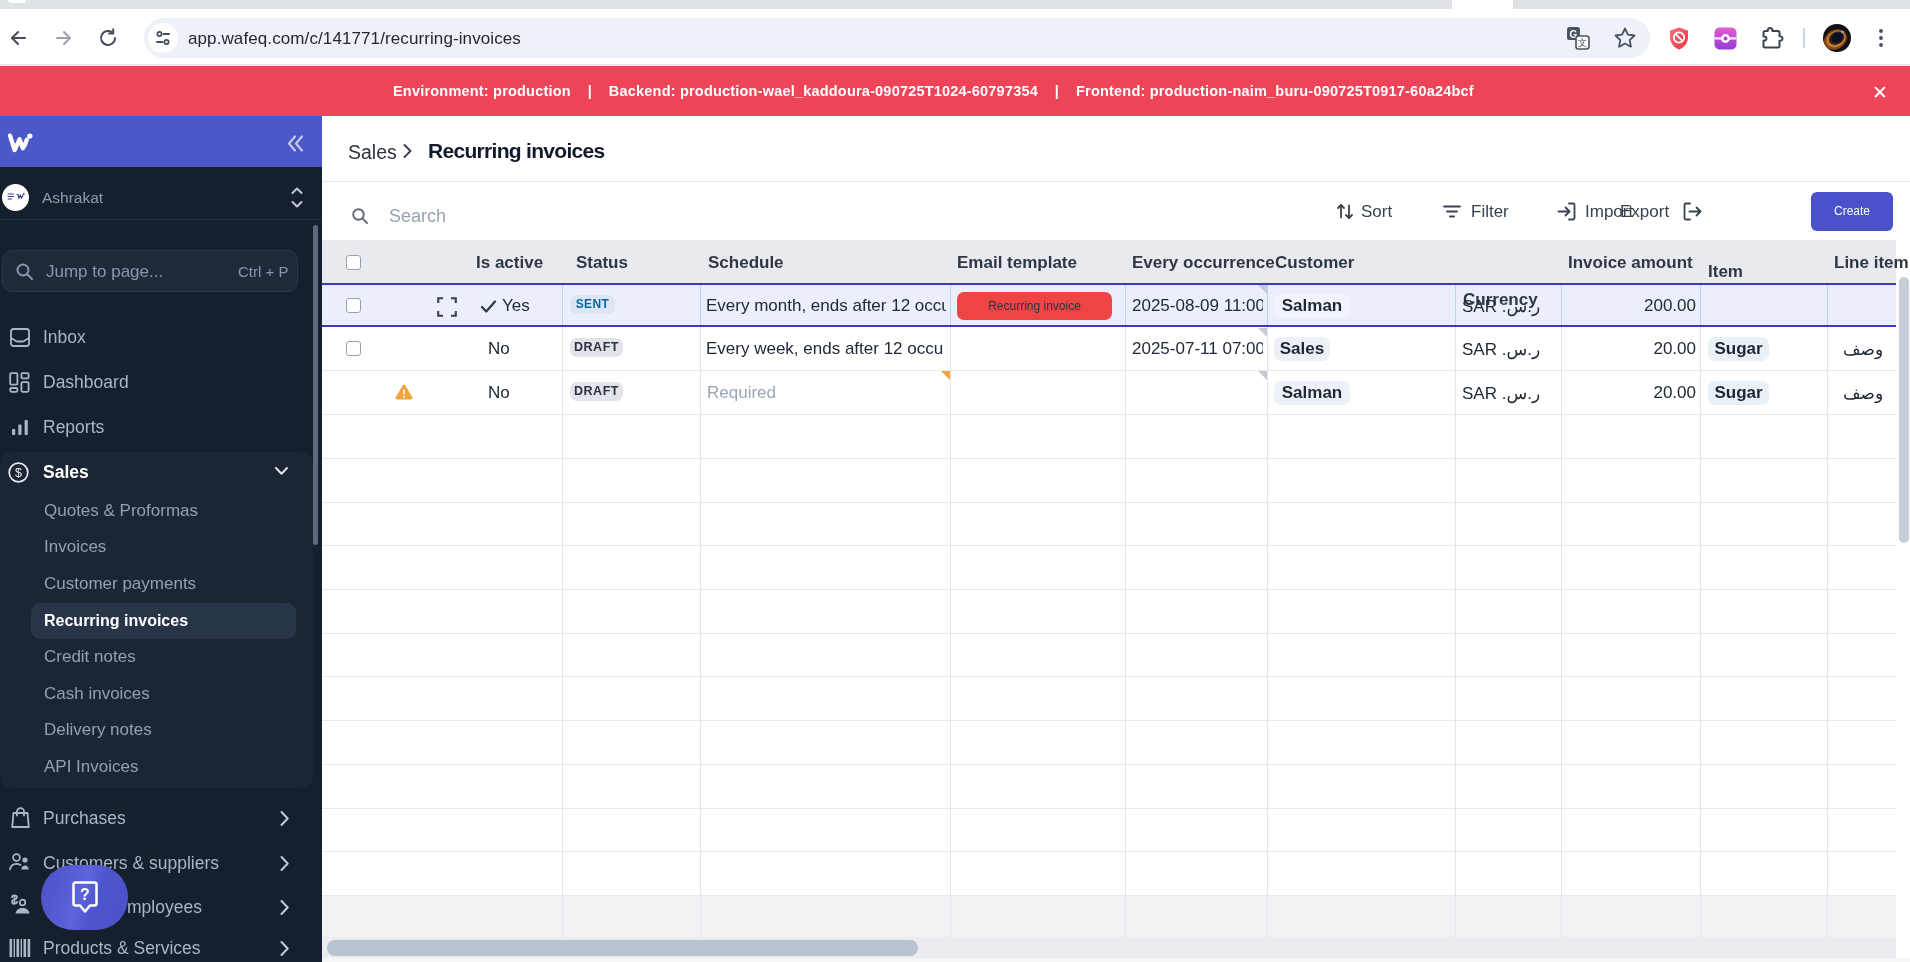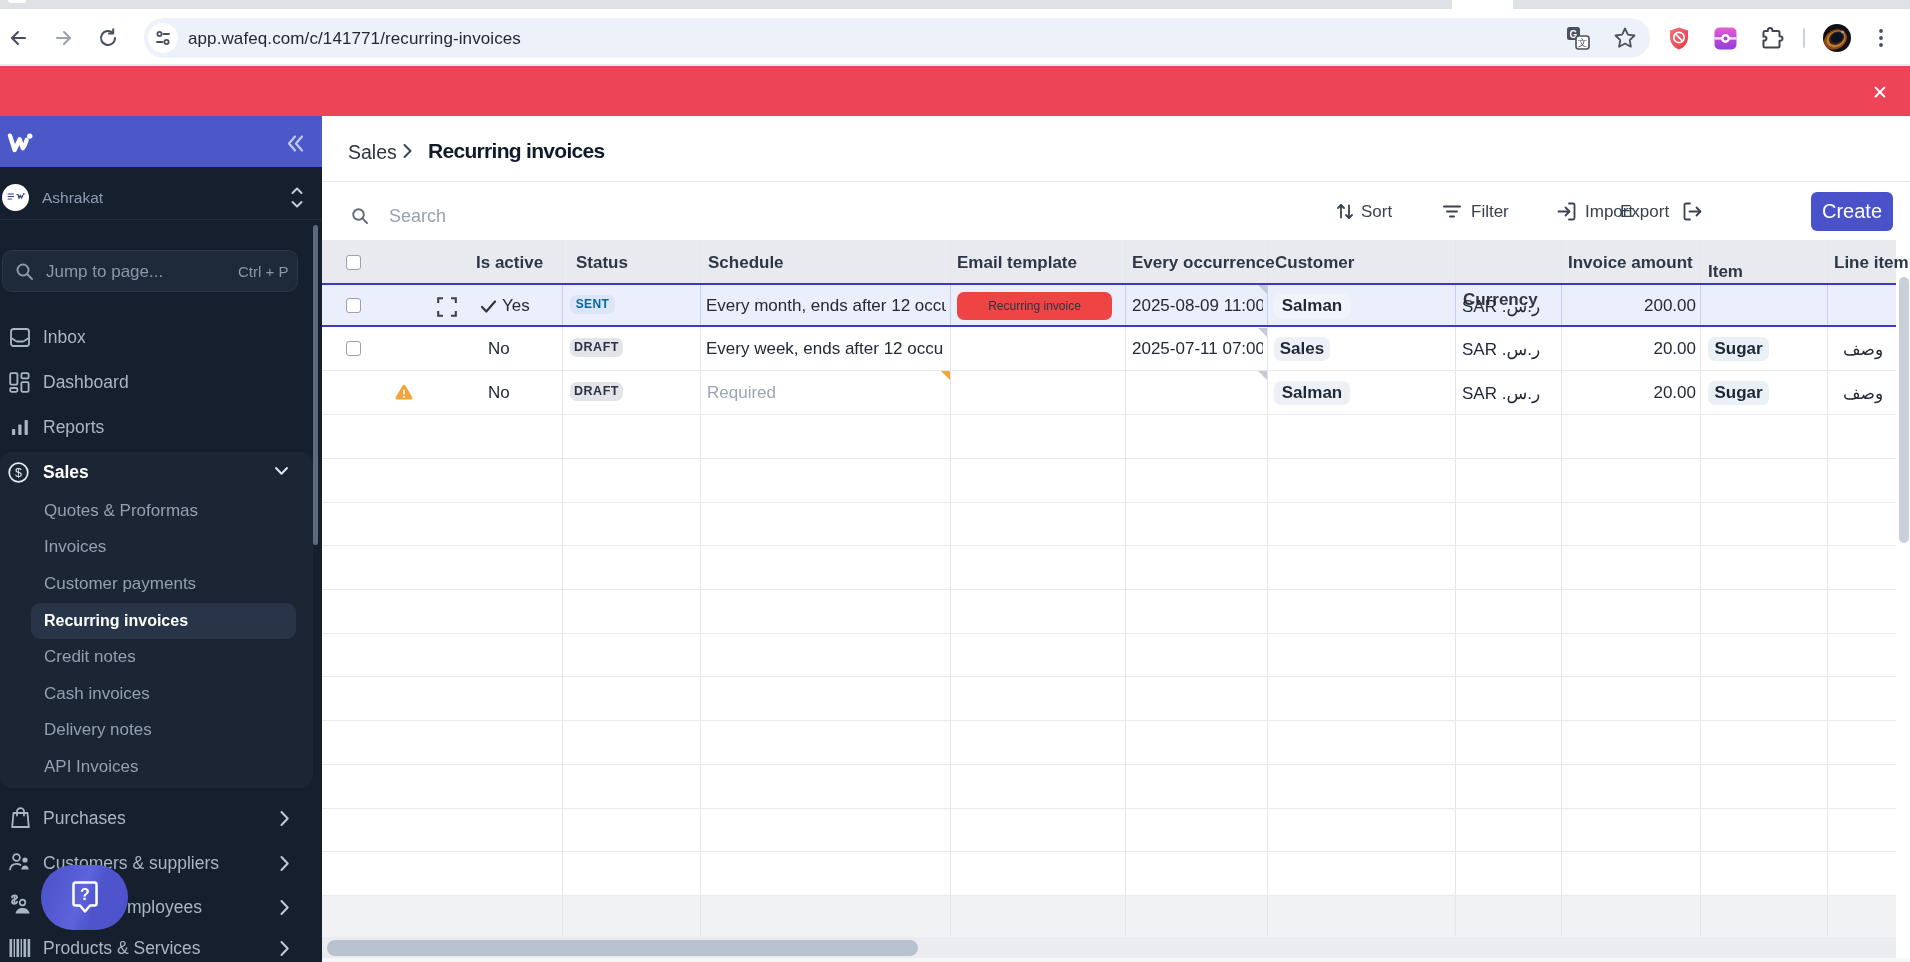--- a/index.html
+++ b/index.html
@@ -34,21 +34,21 @@
   #salespanel { left:0; top:452px; width:313px; height:336px; background:#1b2534; border-radius:12px; }
   #recpill { left:31px; top:603px; width:265px; height:36px; background:#283548; border-radius:9px; }
   #sbscroll { left:313px; top:225px; width:5px; height:320px; background:#5d6a7d; border-radius:3px; }
   
   #fab { left:41px; top:865px; width:87px; height:65px; border-radius:32px; background:linear-gradient(110deg,#4b51c6 0%,#555cd4 30%,#5e65db 46%,#4d54cc 62%,#4c52ca 100%); }
   #crumb1 { left:348px; top:141px; font-size:19.5px; color:#2b3342; }
   #crumb2 { left:428px; top:139px; font-size:21px; letter-spacing:-0.7px; font-weight:bold; color:#111a2b; }
   #crumbdiv { left:322px; top:181px; width:1588px; height:1px; background:#e7e9ec; }
   #searchtext { left:389px; top:206px; font-size:18px; color:#98a1b0; }
   .toolbtn { font-size:17px; color:#39424f; }
-  #createbtn { left:1811px; top:192px; width:82px; height:39px; background:#4a52cb; border-radius:6px; color:#fff; font-size:20px; text-align:center; line-height:39px; }
+  #createbtn { left:1811px; top:192px; width:82px; height:39px; background:#4a52cb; border-radius:6px; color:#fff; font-size:12px; text-align:center; line-height:39px; }
   
   #gridheader { left:322px; top:240px; width:1574px; height:43px; background:#e8eaef; }
   .hdr { position:absolute; top:253px; font-size:17px; font-weight:bold; color:#2e3745; white-space:nowrap; }
   .colline { position:absolute; top:240px; width:1px; height:697px; background:#e4e6ea; }
   .selcol { position:absolute; top:285px; width:1px; height:40px; background:#c3d2ee; }
   .rowline { position:absolute; left:322px; width:1574px; height:1px; background:#e7e9ed; }
   #selrow { left:322px; top:285px; width:1574px; height:41px; background:#ebeefb; }
   #selbordertop { left:322px; top:283px; width:1574px; height:2px; background:#3d39c0; }
   #selborderbot { left:322px; top:325px; width:1574px; height:2px; background:#3d39c0; }
   .cell { position:absolute; font-size:17px; color:#212a39; white-space:nowrap; }
@@ -144,20 +144,21 @@
       <g fill="#454e5e">
         <circle cx="5" cy="3" r="1.9"></circle>
         <circle cx="5" cy="10" r="1.9"></circle>
         <circle cx="5" cy="17" r="1.9"></circle>
       </g>
     </svg>
   <div class="abs" id="chromedivider"></div>
   <div class="abs" id="chromeborder"></div>
 
   <div class="abs" id="banner"></div>
+  <div class="abs" id="bannertext">Environment: production&nbsp;&nbsp;&nbsp;&nbsp;|&nbsp;&nbsp;&nbsp;&nbsp;Backend: production-wael_kaddoura-090725T1024-60797354&nbsp;&nbsp;&nbsp;&nbsp;|&nbsp;&nbsp;&nbsp;&nbsp;Frontend: production-naim_buru-090725T0917-60a24bcf</div>
   <div class="abs" id="bannerx">✕</div>
 
   <div class="abs" id="sidebar"></div>
   <div class="abs" id="sbhead"></div>
   <svg class="abs" style="left:7px; top:133px;" width="26" height="21" viewBox="0 0 26 21">
       <g stroke="#fff" stroke-width="4.3" fill="none" stroke-linecap="round" stroke-linejoin="round">
         <path d="M3 2.6 L7.6 17 L12.6 6.3 L15.8 15.3 C17.6 12.8 18.8 10 19.7 6.8"></path>
       </g>
       <circle cx="22.8" cy="3.1" r="2.7" fill="#fff"></circle>
     </svg>

